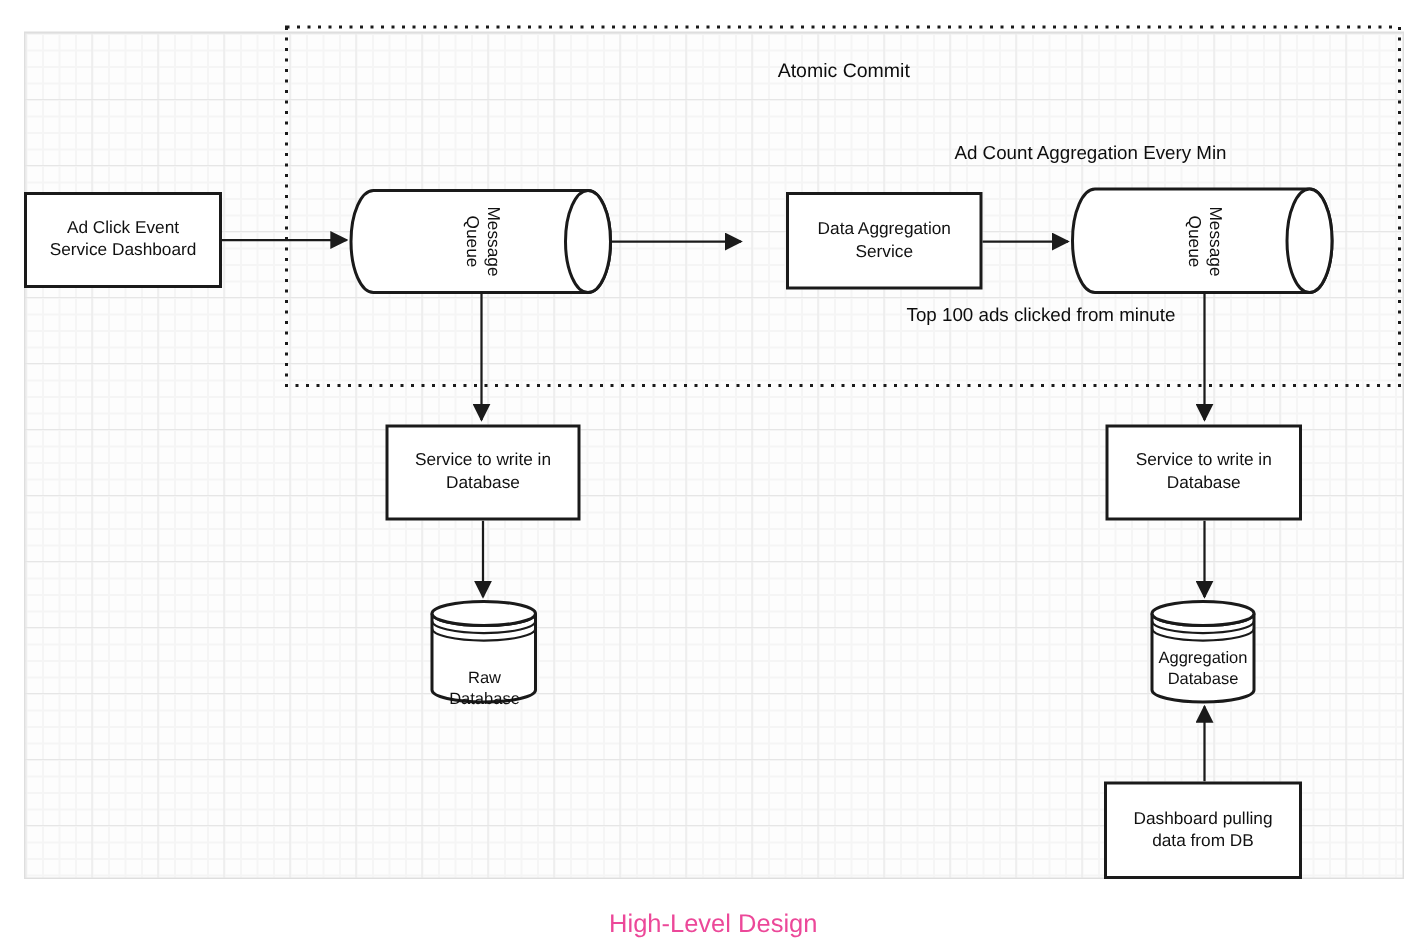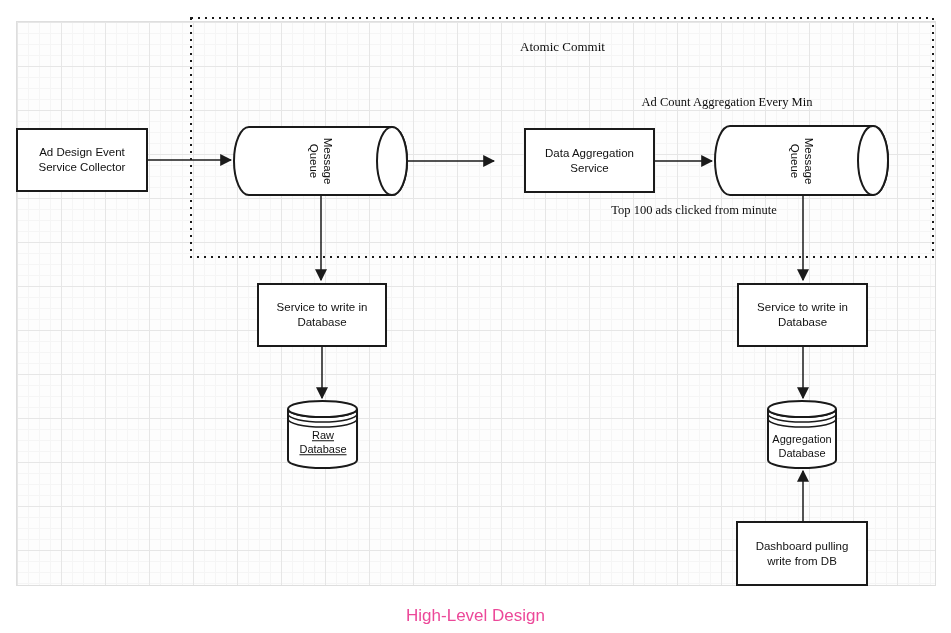--- a/index.html
+++ b/index.html
@@ -80,31 +80,30 @@
   
   .db-label {
     position: absolute;
     text-align: center;
     font-size: 11px;
     line-height: 1.25;
     color: #111111;
     transform: translate(-50%, -50%);
     z-index: 4;
   }
-  .db-raw { left: 323px; top: 443px; width: 62px; text-decoration: underline; }
+  .db-raw { left: 323px; top: 460px; width: 62px; }
   .db-agg { left: 802px; top: 447px; width: 74px; }
 
   
   .annotation {
     position: absolute;
     text-align: center;
     color: #0d0d0d;
     font-size: 12.5px;
     z-index: 4;
-    font-family: Liberation Serif, serif;
   }
   .a-atomic { left: 480px; top: 39px;  width: 165px; font-size: 13px; }
   .a-count  { left: 627px; top: 95px;  width: 200px; }
   .a-top100 { left: 589px; top: 203px; width: 210px; }
 
   .caption {
     position: absolute;
     left: 0; top: 606px;
     width: 951px;
     text-align: center;
@@ -161,33 +160,33 @@
     <line x1="803" y1="195" x2="803" y2="280" stroke="#1a1a1a" stroke-width="1.5" marker-end="url(#arrow)"></line>
     <line x1="803" y1="347" x2="803" y2="398" stroke="#1a1a1a" stroke-width="1.5" marker-end="url(#arrow)"></line>
     <line x1="803" y1="521" x2="803" y2="471" stroke="#1a1a1a" stroke-width="1.5" marker-end="url(#arrow)"></line>
   </svg>
 
   <div class="annotation a-atomic">Atomic Commit</div>
   <div class="annotation a-count">Ad Count Aggregation Every Min</div>
   <div class="annotation a-top100">Top 100 ads clicked from minute</div>
 
   <div class="node n-collector">
-    <span>Ad Design Event Service Collector</span>
+    <span>Ad Click Event Service Dashboard</span>
   </div>
   <div class="node n-dataagg">
     <span>Data Aggregation Service</span>
   </div>
   <div class="node n-writer-l">
     <span>Service to write in Database</span>
   </div>
   <div class="node n-writer-r">
     <span>Service to write in Database</span>
   </div>
   <div class="node n-dashboard">
-    <span>Dashboard pulling write from DB</span>
+    <span>Dashboard pulling data from DB</span>
   </div>
 
   <div class="mq-label mq1-label">Message Queue</div>
   <div class="mq-label mq2-label">Message Queue</div>
   <div class="db-label db-raw">Raw Database</div>
   <div class="db-label db-agg">Aggregation Database</div>
 
   <div class="caption">High-Level Design</div>
 
 </div>

